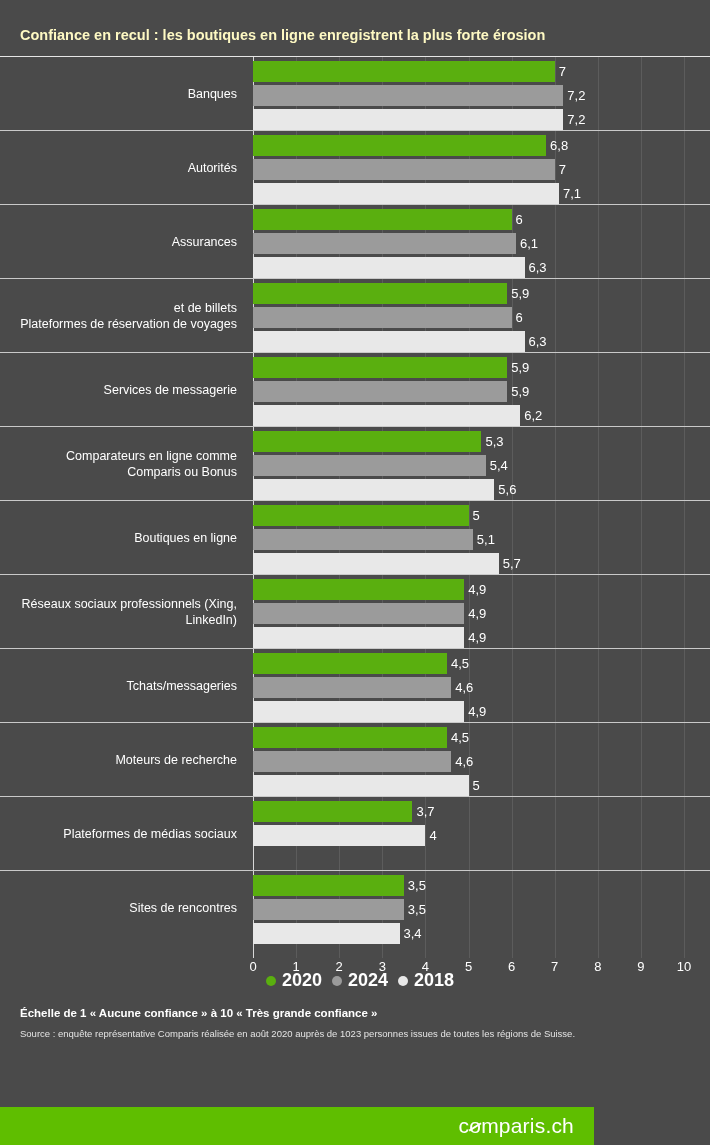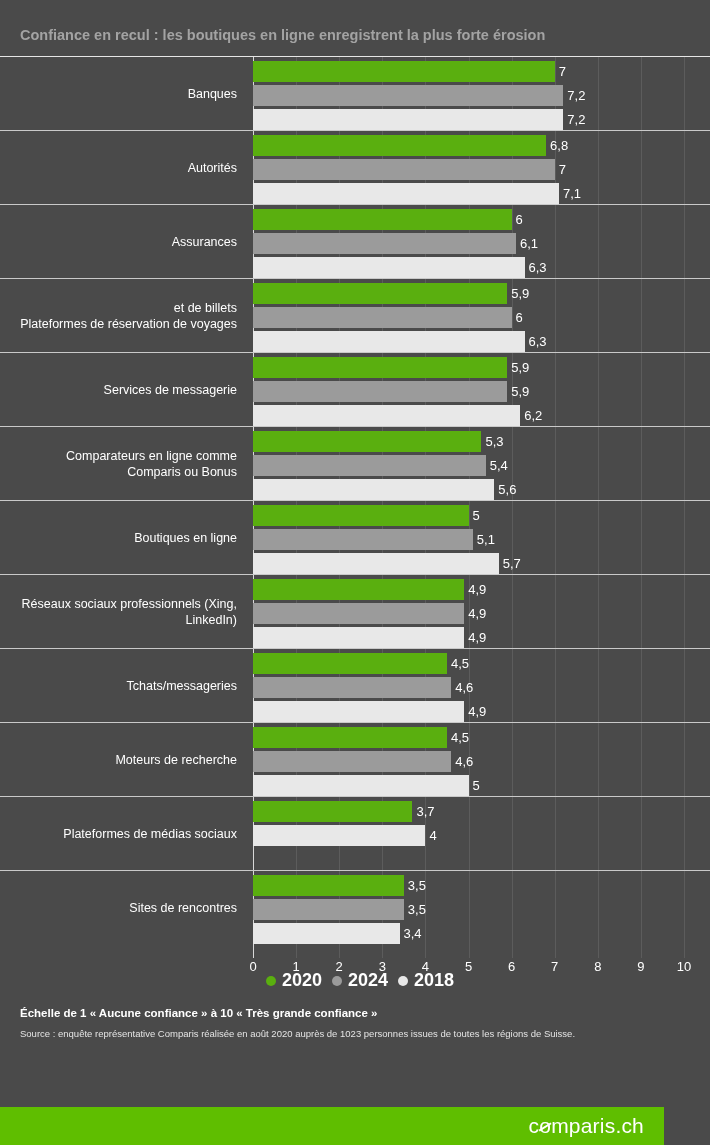--- a/index.html
+++ b/index.html
@@ -32,21 +32,21 @@
     font-weight: bold;
     letter-spacing: -0.2px;
     line-height: 30px;
     color: #ffffff;
   }
   .subtitle {
     font-size: 14.5px;
     font-weight: bold;
     line-height: 20px;
     margin-top: 3px;
-    color: #a3a3a3;
+    color: #fef9c3;
   }
 
   
   .chart-wrap {
     position: relative;
     margin-top: 11px;
     height: 902px;
   }
   
   .gridlines {
@@ -190,21 +190,21 @@
     color: #e4e4e4;
     line-height: 14px;
     margin-top: 6px;
   }
 
   
   .brandbar {
     position: absolute;
     left: 0;
     bottom: 0;
-    width: 664px;
+    width: 594px;
     height: 38px;
     background: #5fbe00;
     display: flex;
     align-items: center;
     justify-content: flex-end;
   }
   .brand-text {
     font-size: 21px;
     color: #ffffff;
     padding-right: 20px;

